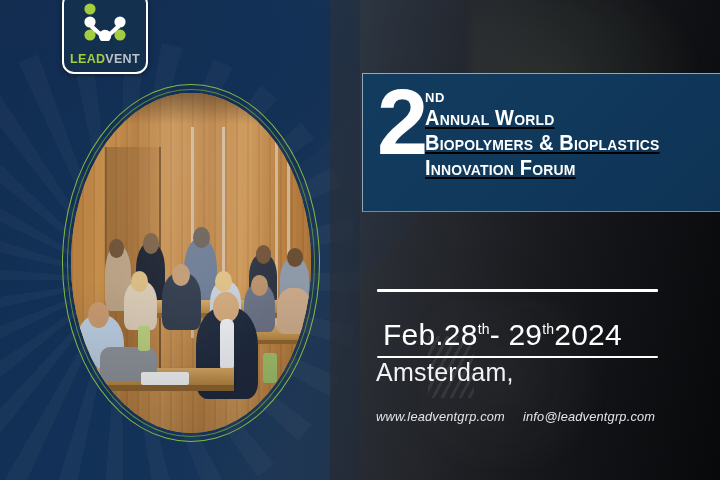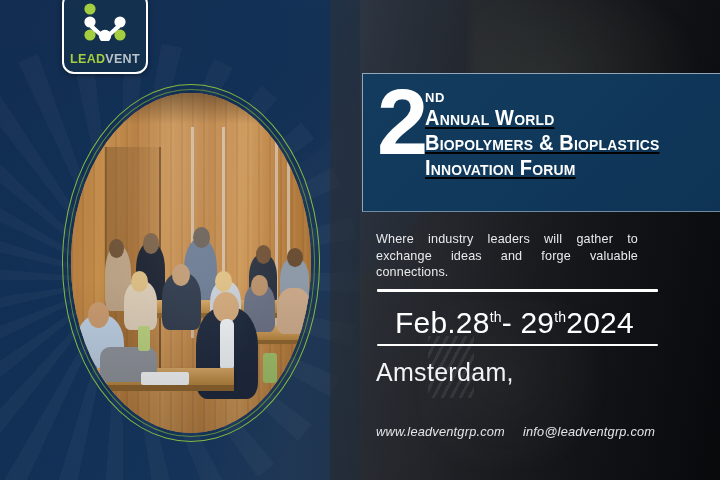--- a/index.html
+++ b/index.html
@@ -98,25 +98,25 @@
     font-size:21.5px;line-height:25px;letter-spacing:.2px;
     font-stretch:condensed;transform:scaleX(.93);transform-origin:left center;
     white-space:nowrap;font-variant:small-caps;}
 
   
   .tagline{position:absolute;left:376px;top:231px;width:262px;
     color:#e8eaec;font-size:12.6px;line-height:16.5px;text-align:justify;letter-spacing:.15px;}
   .date-wrap{position:absolute;left:377px;top:289px;width:281px;}
   .rule{height:2.5px;background:#ffffff;border-radius:1px;}
   .rule.bottom{margin-top:2px;}
-  .date-line{padding:8px 0 2px 6px;color:#ffffff;font-size:30px;line-height:34px;white-space:nowrap;letter-spacing:.2px;margin-left:12px;}
+  .date-line{padding:20px 0 2px 6px;color:#ffffff;font-size:30px;line-height:34px;white-space:nowrap;letter-spacing:.2px;}
   .date-line sup{font-size:14px;vertical-align:super;}
   .location{position:absolute;left:376px;top:358px;width:300px;
     color:#f2f3f4;font-size:25px;line-height:29px;letter-spacing:.3px;}
-  .footer{position:absolute;left:376px;top:424px;width:330px;
+  .footer{position:absolute;left:376px;top:409px;width:330px;
     color:#e3e5e7;font-size:12.8px;font-style:italic;letter-spacing:.2px;white-space:nowrap;}
   .footer .sep{display:inline-block;width:18px;}
 </style>
 </head>
 <body>
 
 <div id="banner">
 
   <div class="bg-base"></div>
   <div class="bg-wheel"></div>
@@ -206,21 +206,20 @@
   <div class="title-block">
     <div class="title-num">2</div>
     <div class="title-sup">ND</div>
     <div class="title-lines">
       <div class="tline">Annual World</div>
       <div class="tline">Biopolymers &amp; Bioplastics</div>
       <div class="tline">Innovation Forum</div>
     </div>
   </div>
 
-  <div class="tagline">Where industry leaders will gather to exchange ideas and forge valuable connections.</div>
 
   <div class="date-wrap">
     <div class="rule"></div>
     <div class="date-line">
       <span>Feb.</span><span>28</span><sup>th</sup><span>-</span> <span>29</span><sup>th</sup><span>2024</span>
     </div>
     <div class="rule bottom"></div>
   </div>
 
   <div class="location">

